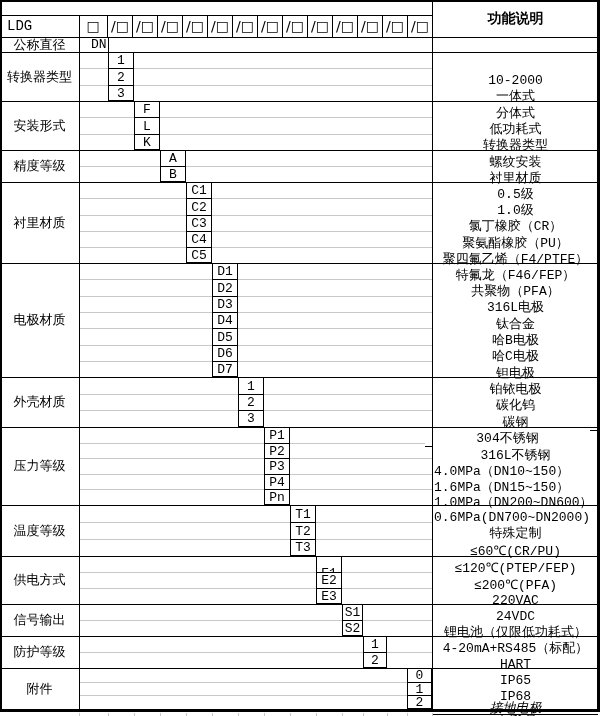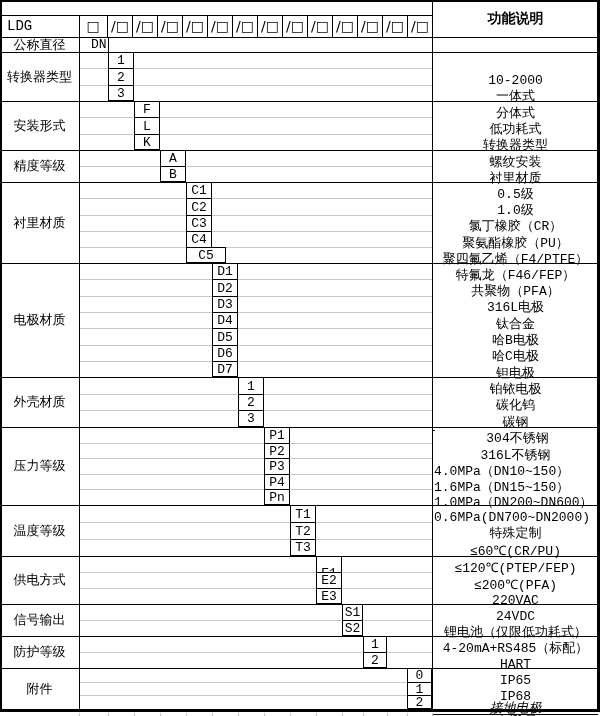--- a/index.html
+++ b/index.html
@@ -104,42 +104,42 @@
       <div class="desc" style="left: 433px; top: 166px; width: 165px; height: 17px;">1.0级</div>
       <div class="lab" style="left: 0px; top: 182px; width: 79px; height: 81px;">衬里材质</div>
       <div class="code" style="left: 186px; top: 182px; width: 26px; height: 17px;">C1</div>
       <div class="desc" style="left: 433px; top: 182px; width: 165px; height: 17px;">氯丁橡胶（CR）</div>
       <div class="code" style="left: 186px; top: 198px; width: 26px; height: 18px;">C2</div>
       <div class="desc" style="left: 433px; top: 198px; width: 165px; height: 18px;">聚氨酯橡胶（PU）</div>
       <div class="code" style="left: 186px; top: 215px; width: 26px; height: 17px;">C3</div>
       <div class="desc" style="left: 433px; top: 215px; width: 165px; height: 17px;">聚四氟乙烯（F4/PTFE）</div>
       <div class="code" style="left: 186px; top: 231px; width: 26px; height: 17px; text-align: right;">C4</div>
       <div class="desc" style="left: 433px; top: 231px; width: 165px; height: 17px;">特氟龙（F46/FEP）</div>
-      <div class="code" style="left: 186px; top: 247px; width: 40px; height: 16px;">C5</div>
+      <div class="code" style="left: 186px; top: 247px; width: 26px; height: 16px;">C5</div>
       <div class="desc" style="left: 433px; top: 247px; width: 165px; height: 17px;">共聚物（PFA）</div>
       <div class="lab" style="left: 0px; top: 263px; width: 79px; height: 114px;">电极材质</div>
       <div class="code" style="left: 212px; top: 263px; width: 26px; height: 17px;">D1</div>
       <div class="desc" style="left: 433px; top: 263px; width: 165px; height: 17px;">316L电极</div>
       <div class="code" style="left: 212px; top: 279px; width: 26px; height: 18px;">D2</div>
       <div class="desc" style="left: 433px; top: 279px; width: 165px; height: 18px;">钛合金</div>
       <div class="code" style="left: 212px; top: 296px; width: 26px; height: 17px;">D3</div>
       <div class="desc" style="left: 433px; top: 296px; width: 165px; height: 17px;">哈B电极</div>
       <div class="code" style="left: 212px; top: 312px; width: 26px; height: 17px;">D4</div>
       <div class="desc" style="left: 433px; top: 312px; width: 165px; height: 17px;">哈C电极</div>
       <div class="code" style="left: 212px; top: 328px; width: 26px; height: 18px;">D5</div>
       <div class="desc" style="left: 433px; top: 328px; width: 165px; height: 18px;">钽电极</div>
       <div class="code" style="left: 212px; top: 345px; width: 26px; height: 17px;">D6</div>
       <div class="desc" style="left: 433px; top: 345px; width: 165px; height: 17px;">铂铱电极</div>
       <div class="code" style="left: 212px; top: 361px; width: 26px; height: 16px;">D7</div>
       <div class="desc" style="left: 433px; top: 361px; width: 165px; height: 17px;">碳化钨</div>
       <div class="lab" style="left: 0px; top: 377px; width: 79px; height: 50px;">外壳材质</div>
       <div class="code" style="left: 238px; top: 377px; width: 26px; height: 18px;">1</div>
       <div class="desc" style="left: 433px; top: 377px; width: 165px; height: 18px;">碳钢</div>
       <div class="code" style="left: 238px; top: 394px; width: 26px; height: 17px;">2</div>
-      <div class="desc" style="left: 435px; top: 394px; width: 165px; height: 17px;">304不锈钢</div>
+      <div class="desc" style="left: 425px; top: 394px; width: 165px; height: 17px;">304不锈钢</div>
       <div class="code" style="left: 238px; top: 410px; width: 26px; height: 17px;">3</div>
       <div class="desc" style="left: 433px; top: 410px; width: 165px; height: 18px;">316L不锈钢</div>
       <div class="lab" style="left: 0px; top: 427px; width: 79px; height: 78px;">压力等级</div>
       <div class="code" style="left: 264px; top: 427px; width: 26px; height: 17px;">P1</div>
       <div class="desc left" style="left: 433px; top: 427px; width: 165px; height: 17px;">4.0MPa（DN10~150）</div>
       <div class="code" style="left: 264px; top: 443px; width: 26px; height: 16px;">P2</div>
       <div class="desc left" style="left: 433px; top: 443px; width: 165px; height: 16px;">1.6MPa（DN15~150）</div>
       <div class="code" style="left: 264px; top: 458px; width: 26px; height: 17px;">P3</div>
       <div class="desc left" style="left: 433px; top: 458px; width: 165px; height: 17px;">1.0MPa（DN200~DN600）</div>
       <div class="code" style="left: 264px; top: 474px; width: 26px; height: 16px;">P4</div>

